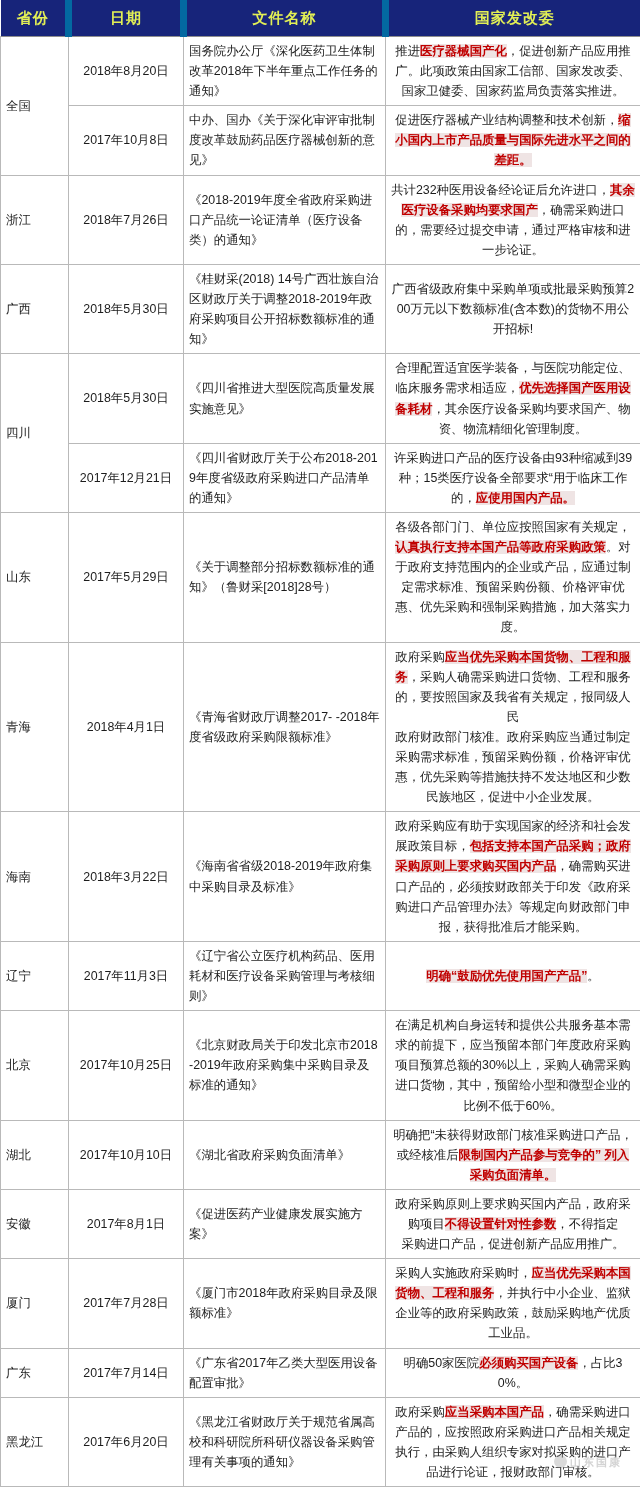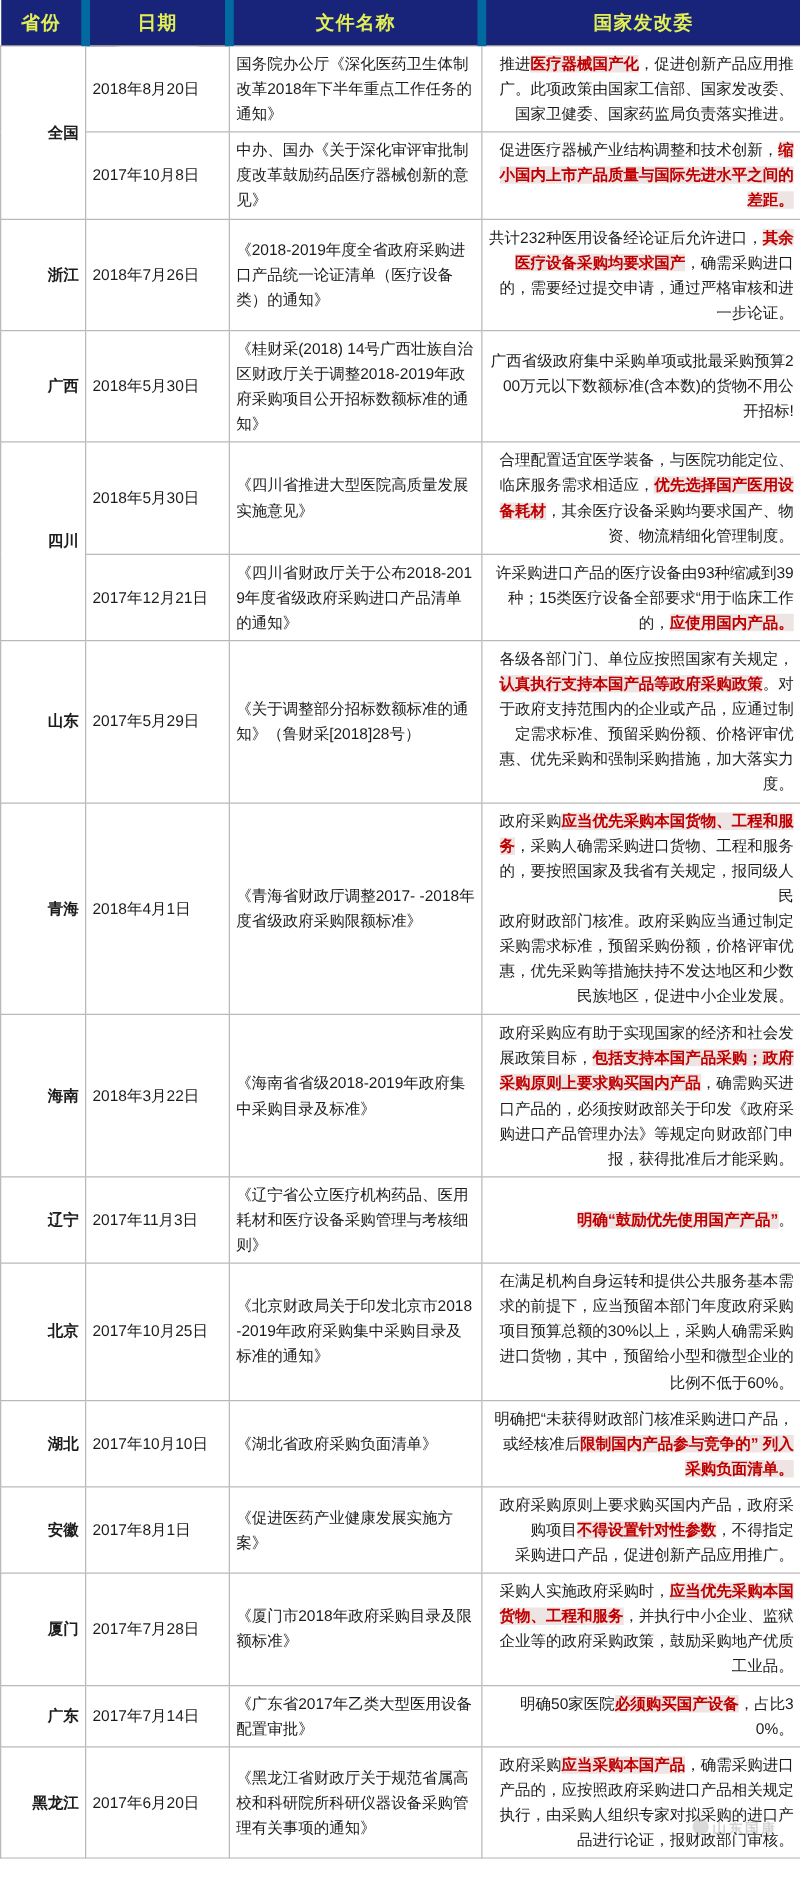--- a/index.html
+++ b/index.html
@@ -41,38 +41,36 @@
     border-top-color: #8e8e8e;
     padding: 4px 5px;
     font-size: 12.4px;
     line-height: 1.62;
     color: #1c1c1c;
     vertical-align: middle;
     background: #ffffff;
     word-break: break-all;
   }
   td.prov {
-    text-align: right;
+    text-align: left;
     font-size: 13px;
     border-left: 1px solid #8e8e8e;
-    font-weight: bold;
   }
   td.date {
-    text-align: left;
+    text-align: center;
     font-size: 12.6px;
     white-space: nowrap;
-    border-radius: 28px;
   }
   td.doc {
     text-align: left;
     padding-left: 8px;
     padding-right: 8px;
   }
   td.std {
-    text-align: right;
+    text-align: center;
     border-right: 1px solid #8e8e8e;
     padding-left: 6px;
     padding-right: 4px;
   }
   tr.grp-start > td { border-top: 1px solid #7d7d7d; }
 
   .hl {
     color: #c00000;
     font-weight: bold;
     background: #efe4e4;

